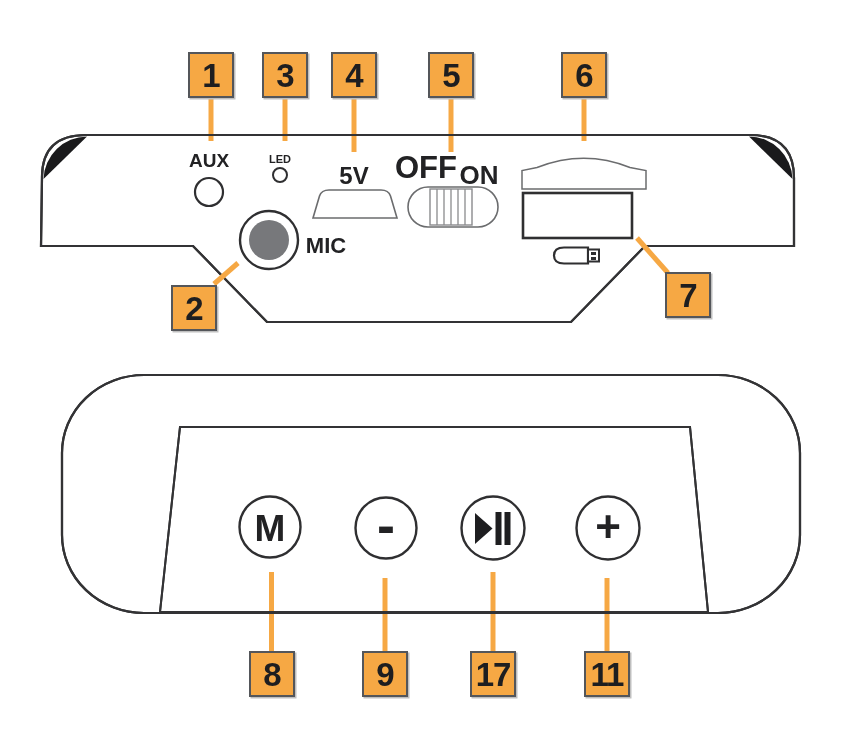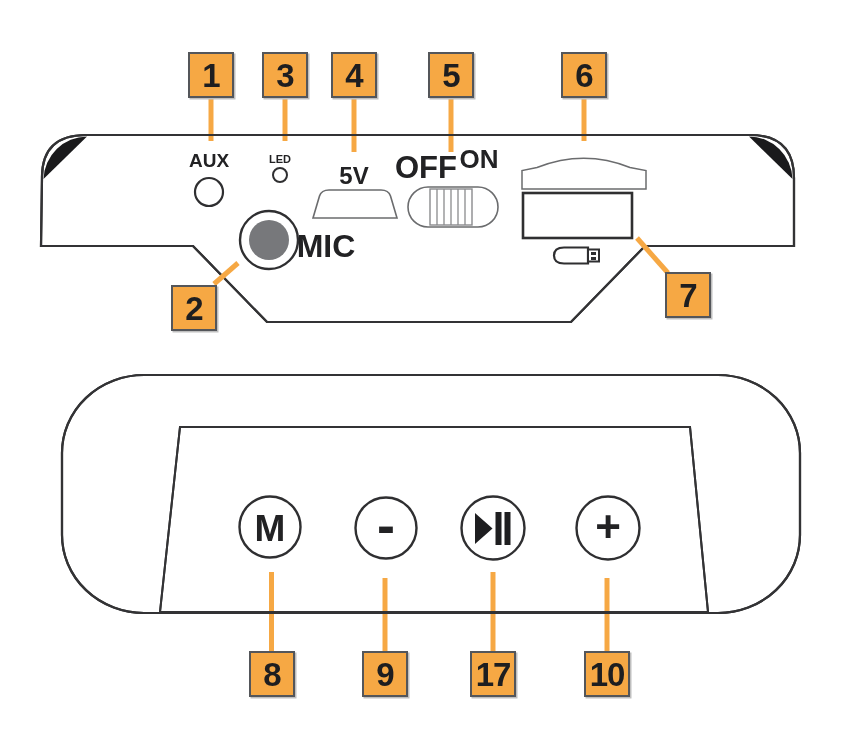--- a/index.html
+++ b/index.html
@@ -115,32 +115,32 @@
     <g stroke="#F6A844" stroke-width="5">
       <line x1="214" y1="284" x2="238" y2="263"></line>
       <line x1="637" y1="238" x2="668" y2="273"></line>
     </g>
   </svg>
 
   <div class="lbl" style="left:209px;top:160px;font-size:19px;">AUX</div>
   <div class="lbl" style="left:280px;top:159px;font-size:11px;">LED</div>
   <div class="lbl" style="left:354px;top:176px;font-size:24px;">5V</div>
   <div class="lbl" style="left:426px;top:167px;font-size:31px;">OFF</div>
-  <div class="lbl" style="left:479px;top:159px;font-size:26px;">ON</div>
-  <div class="lbl" style="left:326px;top:246px;font-size:32px;">MIC</div>
+  <div class="lbl" style="left:479px;top:175px;font-size:26px;">ON</div>
+  <div class="lbl" style="left:326px;top:246px;font-size:22px;">MIC</div>
 
   <div class="btn-glyph" style="left:270px;top:528px;font-size:37px;">M</div>
   <div class="btn-glyph" style="left:386px;top:525px;font-size:54px;">-</div>
   <div class="btn-glyph" style="left:608px;top:527px;font-size:44px;">+</div>
 
   <div class="callout" style="left:188px;top:52px;">1</div>
   <div class="callout" style="left:262px;top:52px;">3</div>
   <div class="callout" style="left:331px;top:52px;">4</div>
   <div class="callout" style="left:428px;top:52px;">5</div>
   <div class="callout" style="left:561px;top:52px;">6</div>
   <div class="callout" style="left:171px;top:285px;">2</div>
   <div class="callout" style="left:665px;top:272px;">7</div>
   <div class="callout" style="left:249px;top:651px;">8</div>
   <div class="callout" style="left:362px;top:651px;">9</div>
   <div class="callout" style="left:470px;top:651px;">17</div>
-  <div class="callout" style="left:584px;top:651px;">10</div>
+  <div class="callout" style="left:584px;top:651px;">11</div>
 
 </div>
 
 </body></html>

